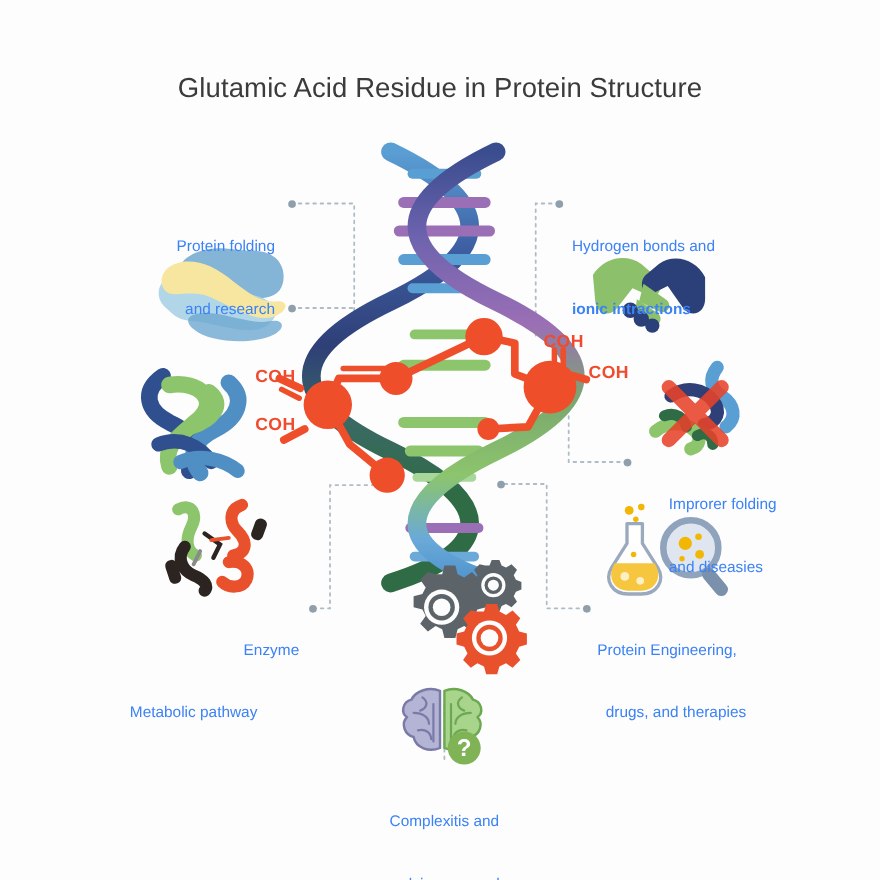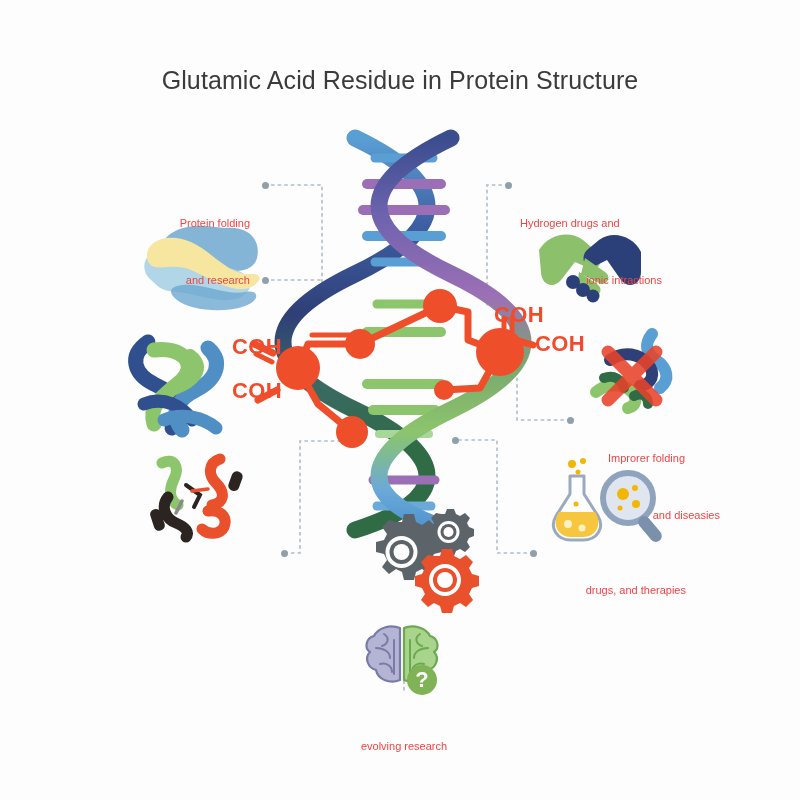--- a/index.html
+++ b/index.html
@@ -25,23 +25,23 @@
     text-align: center;
     font-size: 25px;
     font-weight: 400;
     color: #3b3b3b;
     letter-spacing: 0.1px;
   }
 
   
   .label {
     position: absolute;
-    font-size: 11px;
+    font-size: 14px;
     line-height: 19px;
-    color: #ef4444;
+    color: #3b82f6;
     white-space: pre;
   }
   .label.right-al { text-align: right; }
   .label.left-al  { text-align: left; }
   .label.center-al{ text-align: center; }
 
   
   .conn {
     position: absolute;
     pointer-events: none;
@@ -63,21 +63,21 @@
   
   #molecule {
     position: absolute;
     left: 0;
     top: 0;
     width: 800px;
     height: 800px;
   }
   .coh {
     position: absolute;
-    font-size: 22px;
+    font-size: 16px;
     font-weight: 700;
     color: #f04b2d;
     letter-spacing: 0.4px;
   }
 </style>
 </head>
 <body>
 
 <div id="canvas" style="background: rgb(253, 253, 253);">
 
@@ -336,31 +336,37 @@
       <text x="60" y="63" text-anchor="middle" font-family="Liberation Sans, sans-serif" font-size="22" font-weight="700" fill="#ffffff">?</text>
     </svg>
   </div>
 
   <div class="label right-al" style="left:60px;top:176px;width:190px;">
     <div>Protein folding</div>
     <div>and research</div>
   </div>
 
   <div class="label left-al" style="left:520px;top:176px;width:220px;">
-    <div>Hydrogen drugs and</div>
-    <div style="text-align:right;width:142px;">ionic intractions</div>
+    <div>Hydrogen bonds and</div>
+    <div style="text-align:left;width:142px;font-weight:bold;">ionic intractions</div>
   </div>
 
   <div class="label left-al" style="left:608px;top:411px;width:200px;">
     <div>Improrer folding</div>
-    <div style="text-align:right;width:112px;">and diseasies</div>
+    <div style="text-align:left;width:112px;">and diseasies</div>
   </div>
 
   <div class="label left-al" style="left:543px;top:543px;width:220px;">
-    <div style="text-align:right;width:143px;">drugs, and therapies</div>
-  </div>
-
+    <div>Protein Engineering,</div>
+    <div style="text-align:center;width:143px;">drugs, and therapies</div>
+  </div>
+
+  <div class="label right-al" style="left:80px;top:543px;width:192px;">
+    <div>Enzyme</div>
+    <div style="text-align:center;">Metabolic pathway</div>
+  </div>
 
   <div class="label center-al" style="left:304px;top:699px;width:200px;">
+    <div>Complexitis and</div>
     <div>evolving research</div>
   </div>
 
 </div>
 
 </body></html>

